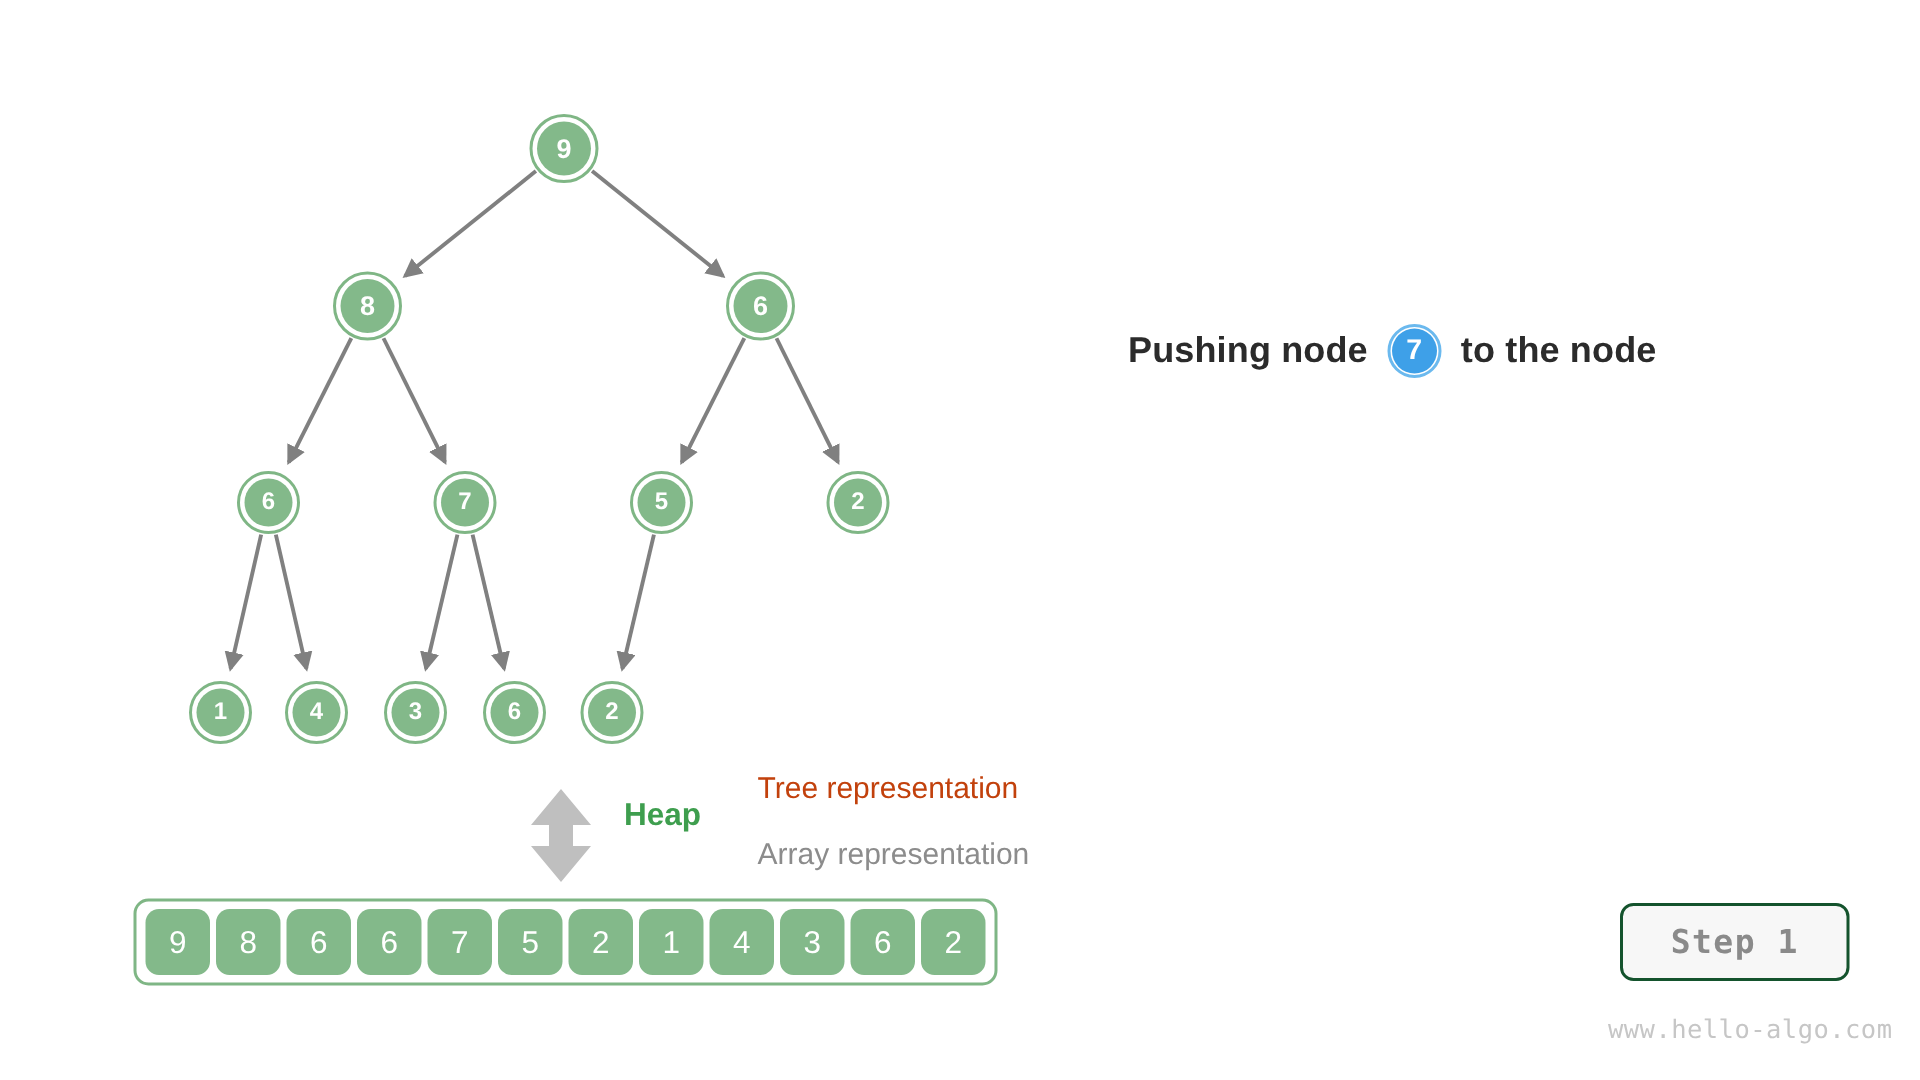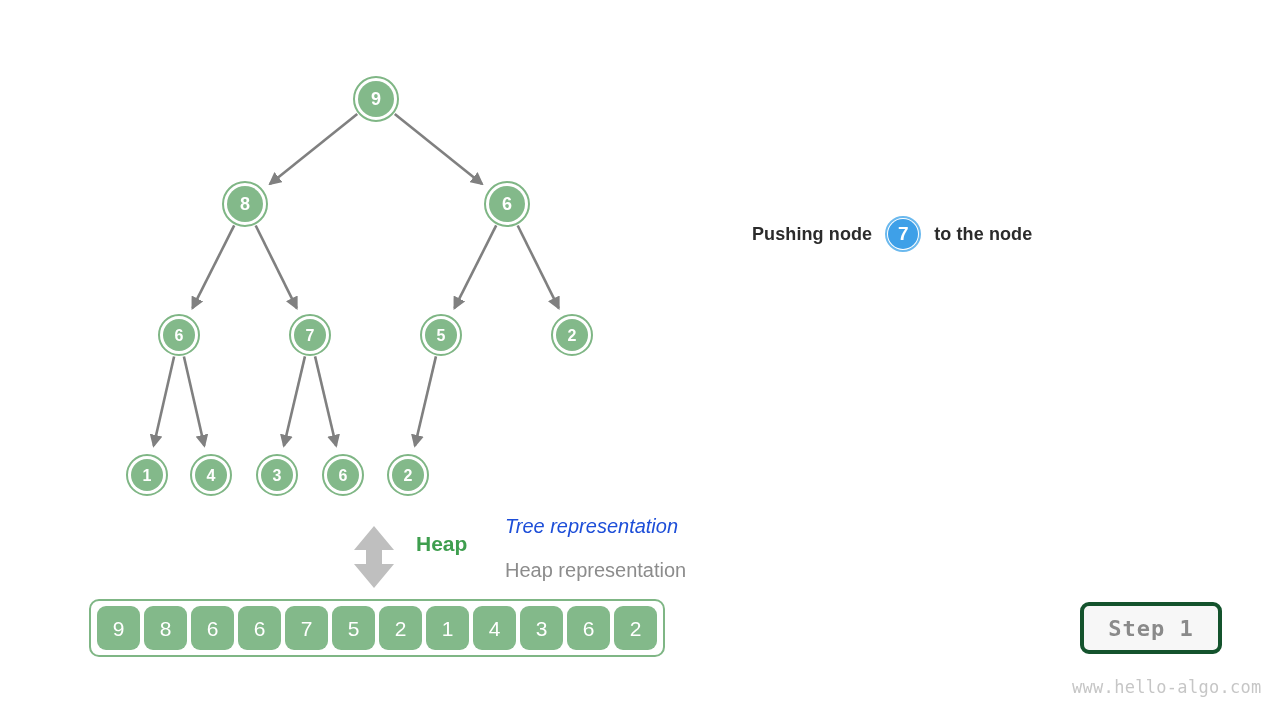--- a/index.html
+++ b/index.html
@@ -35,21 +35,21 @@
   #headline {
     position: absolute;
     left: 752px;
     top: 216px;
     display: flex;
     align-items: center;
     gap: 0px;
     white-space: nowrap;
   }
   #headline .htext {
-    font-size: 18px;
+    font-size: 24px;
     font-weight: bold;
     color: #2b2b2b;
     letter-spacing: 0.1px;
   }
   #headline .hnode {
     position: relative;
     width: 36px;
     height: 36px;
     margin: 0 13px;
     flex: 0 0 auto;
@@ -130,25 +130,25 @@
     align-items: center;
     justify-content: center;
     line-height: 1;
   }
 
   
   #step-box {
     position: absolute;
     left: 1080px;
     top: 602px;
-    width: 142px;
+    width: 153px;
     height: 52px;
     box-sizing: border-box;
     background: #f7f7f7;
-    border: 4px solid #14532d;
+    border: 2px solid #14532d;
     border-radius: 9px;
     display: flex;
     align-items: center;
     justify-content: center;
     font-family: "DejaVu Sans Mono", monospace;
     font-size: 22px;
     font-weight: bold;
     color: #8a8a8a;
     letter-spacing: 1px;
   }
@@ -259,22 +259,22 @@
     <span class="htext" style="color: rgb(43, 43, 43);">to the node</span>
   </div>
 
   <div id="legend">
     <span class="dblarrow">
       <svg width="44" height="62" viewBox="0 0 44 62" xmlns="http://www.w3.org/2000/svg">
         <path d="M22 0 L42 24 L30 24 L30 38 L42 38 L22 62 L2 38 L14 38 L14 24 L2 24 Z" fill="#bfbfbf"></path>
       </svg>
     </span>
     <span class="heap-label" style="color: rgb(62, 158, 78);">Heap</span>
-    <span class="rep-line rep-top" style="color: #1d4ed8; font-style: italic;">Tree representation</span>
-    <span class="rep-line rep-bot" style="color: rgb(140, 140, 140);">Heap representation</span>
+    <span class="rep-line rep-top" style="color: #c2410c;">Tree representation</span>
+    <span class="rep-line rep-bot" style="color: rgb(140, 140, 140);">Array representation</span>
   </div>
 
   <div id="array-wrap" style="border-color: rgb(127, 182, 133);">
       <div class="acell" style="background: rgb(131, 185, 138); color: rgb(255, 255, 255);">9</div>
       <div class="acell" style="background: rgb(131, 185, 138); color: rgb(255, 255, 255);">8</div>
       <div class="acell" style="background: rgb(131, 185, 138); color: rgb(255, 255, 255);">6</div>
       <div class="acell" style="background: rgb(131, 185, 138); color: rgb(255, 255, 255);">6</div>
       <div class="acell" style="background: rgb(131, 185, 138); color: rgb(255, 255, 255);">7</div>
       <div class="acell" style="background: rgb(131, 185, 138); color: rgb(255, 255, 255);">5</div>
       <div class="acell" style="background: rgb(131, 185, 138); color: rgb(255, 255, 255);">2</div>

